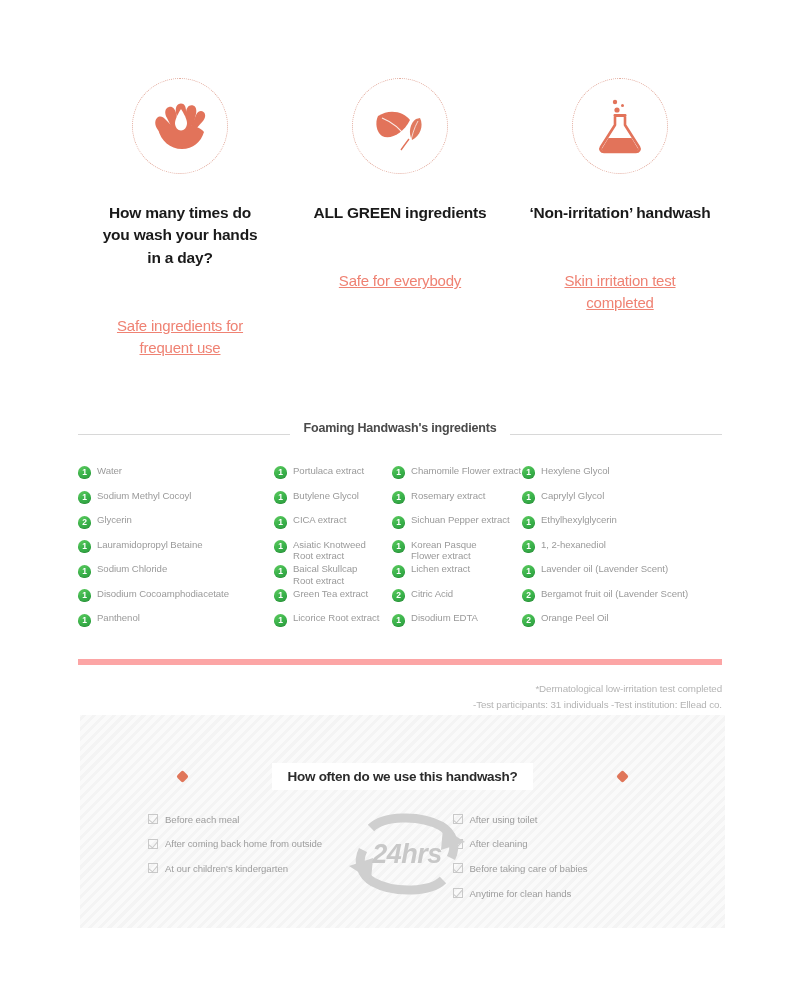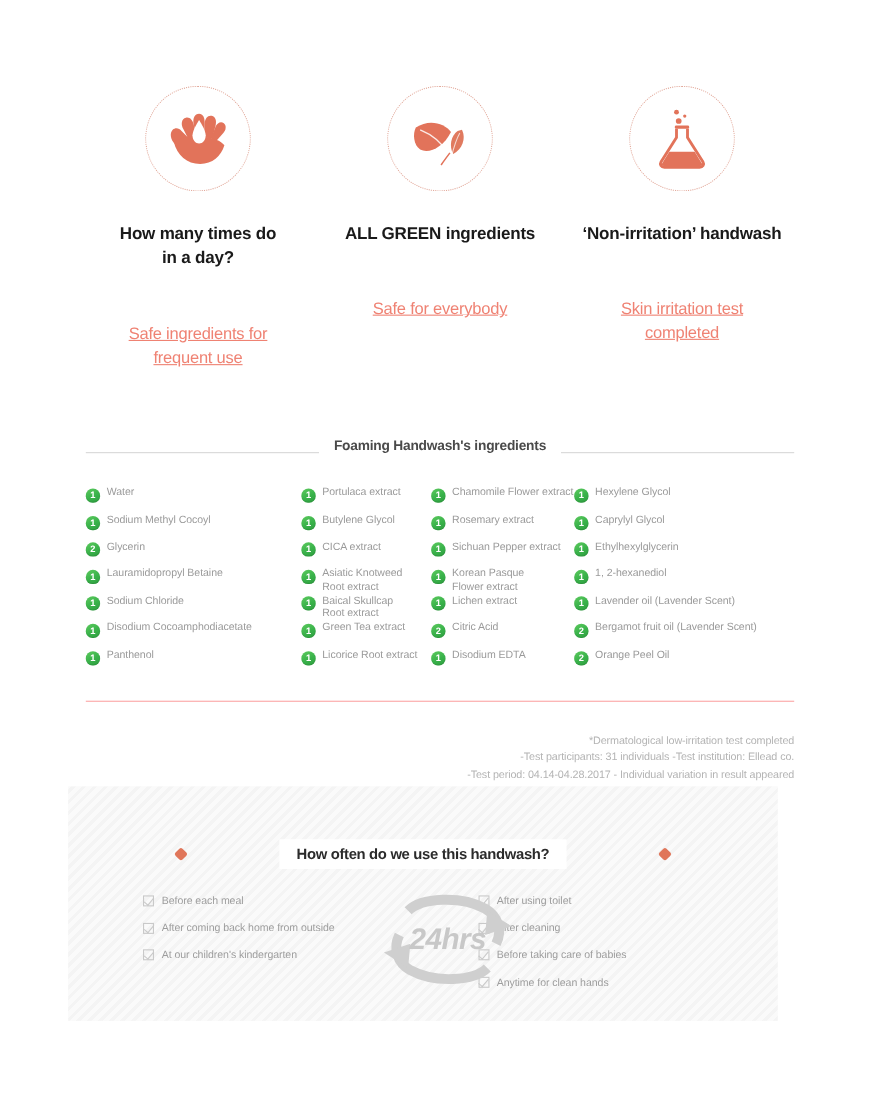--- a/index.html
+++ b/index.html
@@ -111,33 +111,33 @@
   }
   .ing-label {
     font-size: 9.6px;
     color: #9a9a9a;
     line-height: 11.6px;
     letter-spacing: -0.05px;
   }
 
   .disclaimer {
     margin-top: 22px;
-    border-top: 1px solid #fca5a5;
-    padding-top: 28px;
+    border-top: 6px solid #fca5a5;
+    padding-top: 16px;
     text-align: right;
     font-size: 9.8px;
     color: #b4b4b4;
     line-height: 15.5px;
     letter-spacing: -0.1px;
   }
 
   
   .usage-panel {
     position: absolute;
-    left: 62px;
+    left: 80px;
     top: 715px;
     width: 645px;
     height: 213px;
     background-color: #fafafa;
     background-image: repeating-linear-gradient(
       -45deg,
       #f4f4f4 0px, #f4f4f4 3px,
       #fafafa 3px, #fafafa 7px
     );
   }
@@ -246,20 +246,21 @@
           <path d="M25 12 C24 6.5 26 2.5 30 2.5 C33.5 2.5 35 6 35 10 L35 23 L28 24 Z"></path>
           <path d="M35 11 C35.5 6.5 38 3.5 41.5 4.3 C45 5 46 9 45 13 L42 25 L35 24 Z"></path>
           <path d="M45 14 C46.5 10.5 50 9 52.5 11 C55 13 54.5 17 52 20 L44 29 L41 24 Z"></path>
           <path d="M7 28 C14 24 24 22 33 23 C43 24 50 27 53 31 C50 41 42 48 31 48 C19 48 10 40 7 28 Z"></path>
         </g>
         <path d="M30 8 C30 8 24 17 24 22 C24 26.5 26.8 29.5 30 29.5 C33.2 29.5 36 26.5 36 22 C36 17 30 8 30 8 Z" fill="#ffffff"></path>
       </svg>
     </div>
     <div class="feature-title">
       <div>How many times do</div>
+      <div>you wash your hands</div>
       <div>in a day?</div>
     </div>
     <div class="feature-sub">
       <div>Safe ingredients for</div>
       <div>frequent use</div>
     </div>
   </div>
 
   <div class="feature f2">
     <div class="icon-circle">

